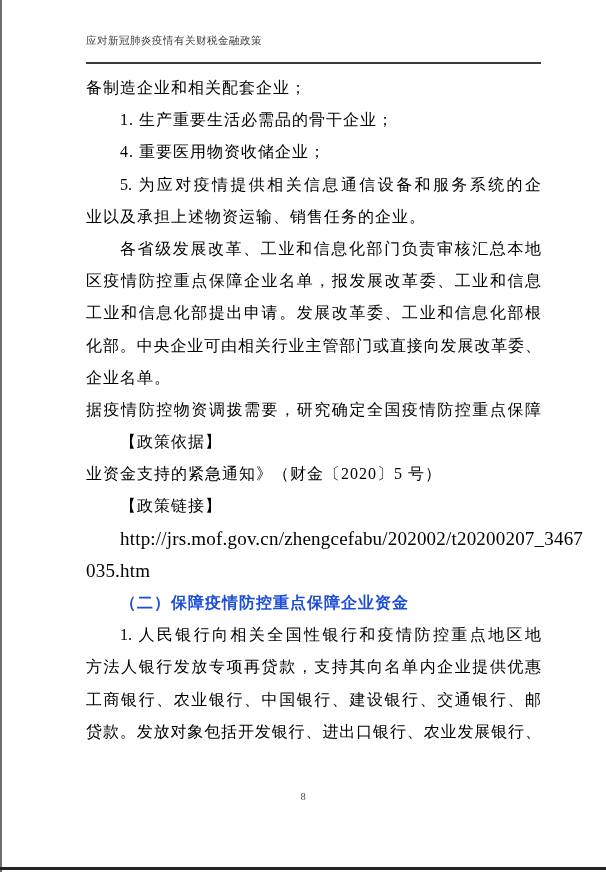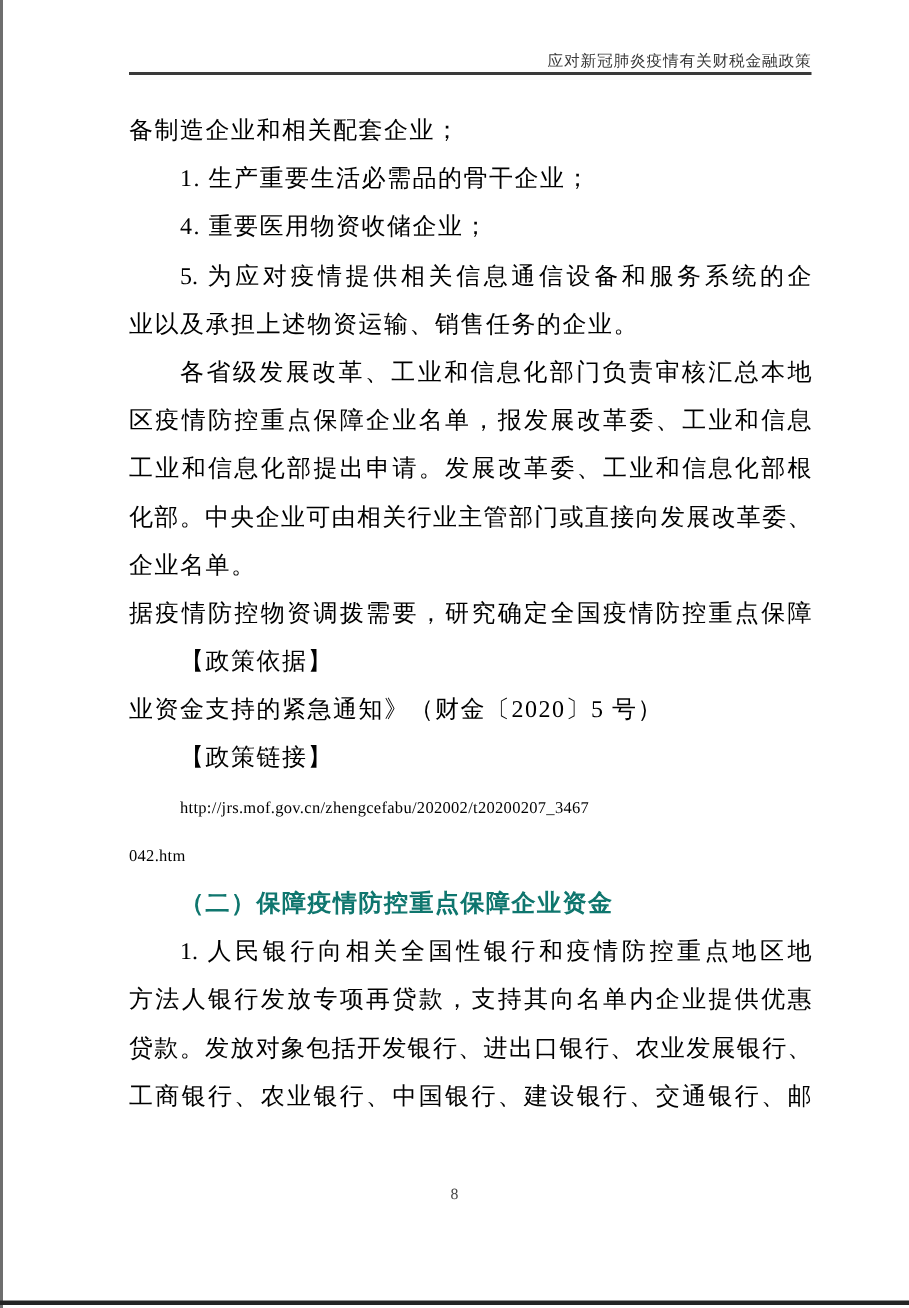--- a/index.html
+++ b/index.html
@@ -25,25 +25,25 @@
   .scan-border-bottom {
     position: absolute;
     left: 0; bottom: 2px;
     width: 100%; height: 3px;
     background: #242424;
   }
   .header {
     position: absolute;
     left: 86px; top: 34px;
     width: 455px;
-    text-align: right;
+    text-align: left;
     font-size: 10.5px;
     letter-spacing: 0.5px;
     color: #3a3a3a;
-    padding-bottom: 0;
+    padding-bottom: 14px;
     border-bottom: 2px solid #3a3a3a;
   }
   .body-text {
     position: absolute;
     left: 86px; top: 72px;
     width: 455px;
   }
   .line {
     box-sizing: border-box;
     width: 100%;
@@ -54,22 +54,22 @@
     white-space: nowrap;
     color: #000000;
   }
   .line.stretch {
     white-space: normal;
     letter-spacing: 0;
     text-align: justify;
     text-align-last: justify;
   }
   .line.indent { padding-left: 34px; }
-  .line.bold { font-weight: bold; color: #0f766e; }
-  .line.url { font-size: 11px; letter-spacing: 0.2px; }
+  .line.bold { font-weight: bold; color: #1d4ed8; }
+  .line.url { font-size: 19px; letter-spacing: 0.2px; }
   .footer-page-num {
     position: absolute;
     top: 791px; left: 0;
     width: 100%;
     text-align: center;
     font-size: 10.5px;
     color: #4a4a4a;
     letter-spacing: 0;
   }
 </style>
@@ -94,23 +94,23 @@
     <div class="line indent stretch">各省级发展改革、工业和信息化部门负责审核汇总本地</div>
     <div class="line stretch">区疫情防控重点保障企业名单，报发展改革委、工业和信息</div>
     <div class="line stretch">工业和信息化部提出申请。发展改革委、工业和信息化部根</div>
     <div class="line stretch">化部。中央企业可由相关行业主管部门或直接向发展改革委、</div>
     <div class="line">企业名单。</div>
     <div class="line stretch">据疫情防控物资调拨需要，研究确定全国疫情防控重点保障</div>
     <div class="line indent">【政策依据】</div>
     <div class="line">业资金支持的紧急通知》（财金〔2020〕5 号）</div>
     <div class="line indent">【政策链接】</div>
     <div class="line indent url">http://jrs.mof.gov.cn/zhengcefabu/202002/t20200207_3467</div>
-    <div class="line url">042.htm</div>
+    <div class="line url">035.htm</div>
     <div class="line indent bold">（二）保障疫情防控重点保障企业资金</div>
     <div class="line indent stretch">1. 人民银行向相关全国性银行和疫情防控重点地区地</div>
     <div class="line stretch">方法人银行发放专项再贷款，支持其向名单内企业提供优惠</div>
+    <div class="line stretch">工商银行、农业银行、中国银行、建设银行、交通银行、邮</div>
     <div class="line stretch">贷款。发放对象包括开发银行、进出口银行、农业发展银行、</div>
-    <div class="line stretch">工商银行、农业银行、中国银行、建设银行、交通银行、邮</div>
   </div>
 
   <div class="footer-page-num">8</div>
 
 </div>
 
 </body></html>

